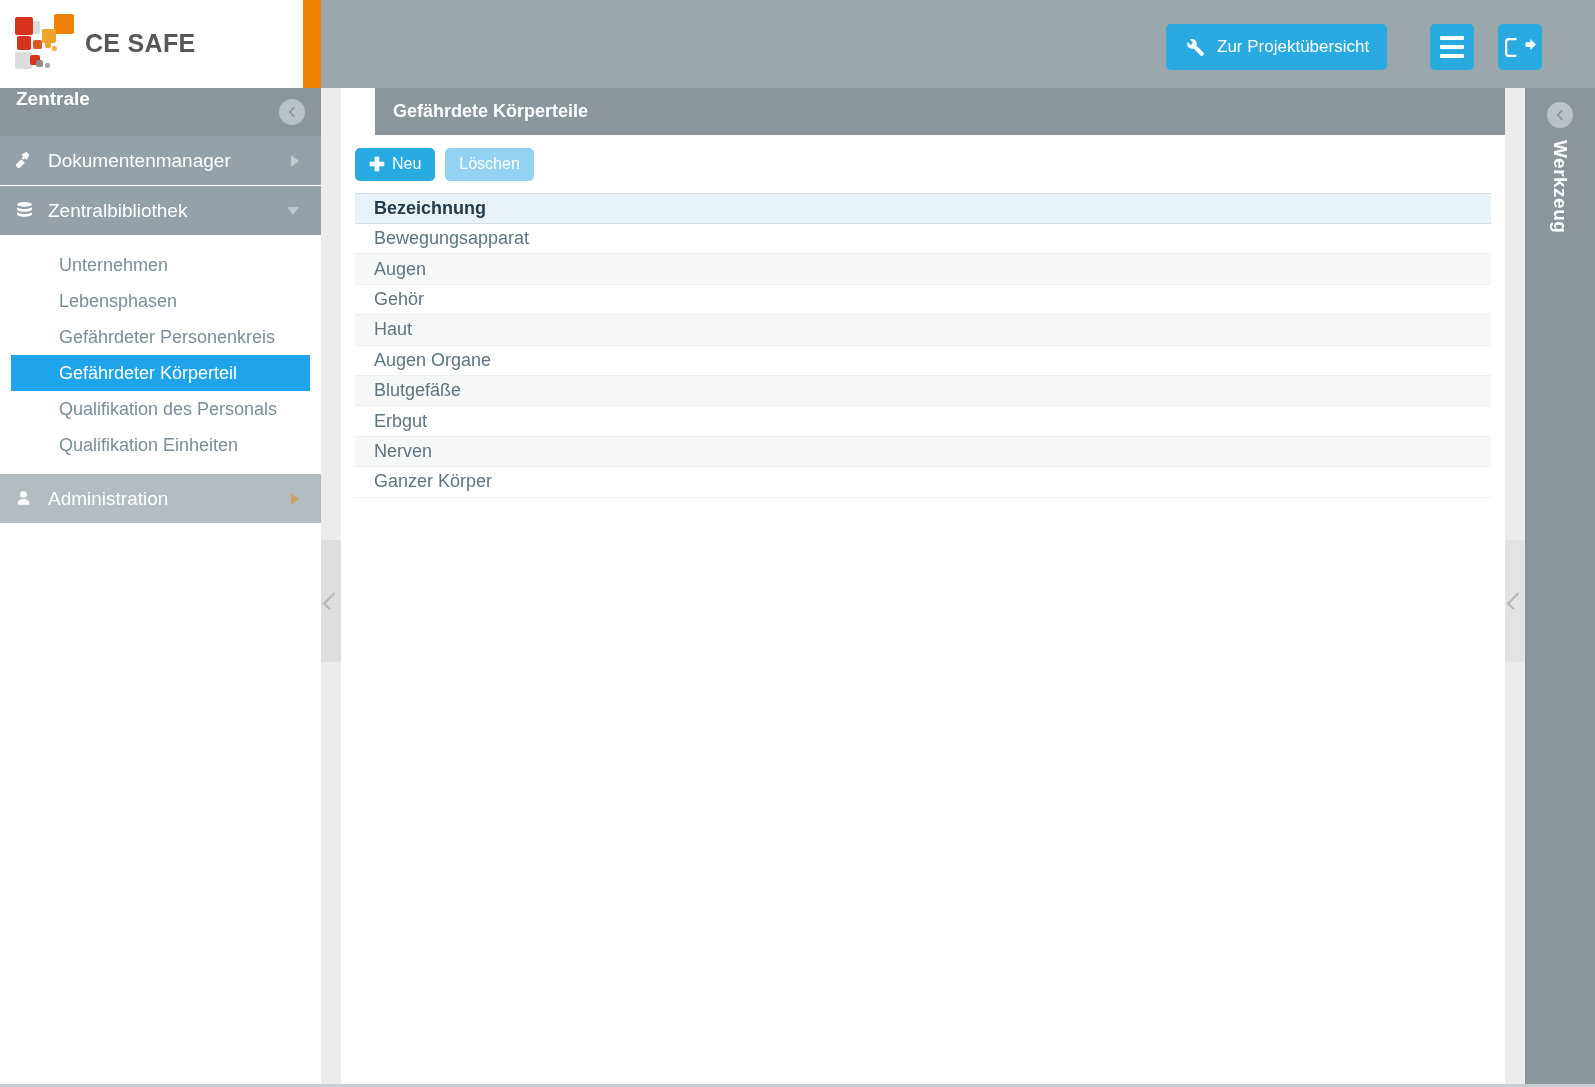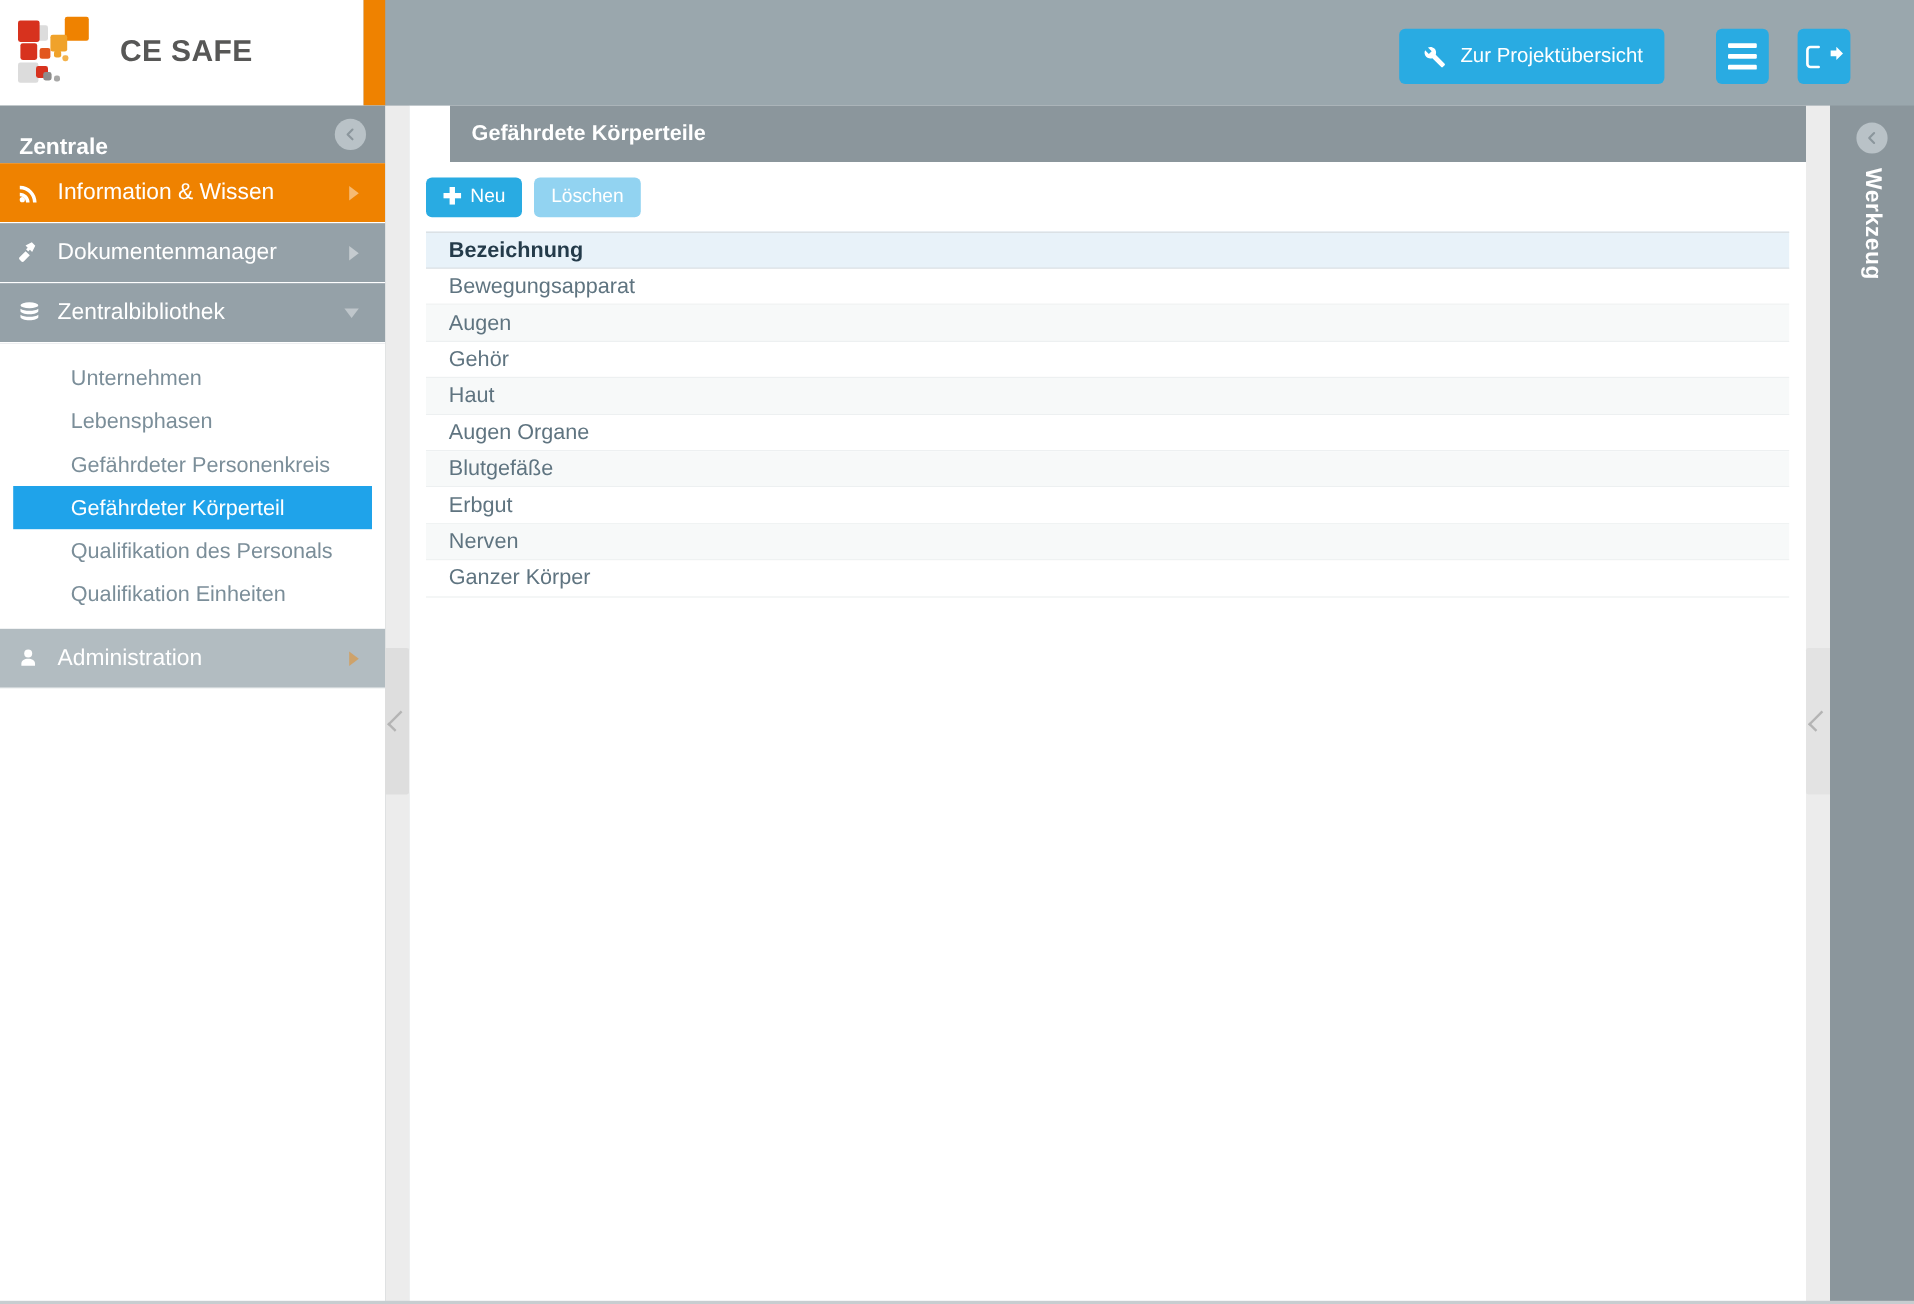--- a/index.html
+++ b/index.html
@@ -29,21 +29,21 @@
     width: 303px; height: 88px;
     background: #ffffff;
   }
   #logo-accent {
     position: absolute; left: 303px; top: 0;
     width: 18px; height: 88px;
     background: #ef8200;
   }
   #logo-wrap {
     position: absolute; left: 14px; top: 12px;
-    display: flex; align-items: center; gap: 20px;
+    display: flex; align-items: center; gap: 5px;
   }
   #logo-mark { position: relative; width: 66px; height: 64px; }
   #logo-mark i {
     position: absolute; display: block; border-radius: 2px;
   }
   #logo-text {
     font-size: 25px; font-weight: 600; color: #575756;
     letter-spacing: 0.3px; line-height: 1;
     padding-bottom: 2px;
   }
@@ -66,21 +66,21 @@
   .bar-stack span { display: block; width: 24px; height: 4px; background: #fff; border-radius: 1px; }
 
   
   #sidebar {
     position: absolute; left: 0; top: 88px;
     width: 321px; height: 999px;
     background: #ffffff;
   }
   #sidebar-head {
     height: 48px; background: #8b969c;
-    display: flex; align-items: flex-end;
+    display: flex; align-items: flex-start;
     padding: 0 14px 2px 16px;
     position: relative;
   }
   #sidebar-head .title {
     color: #ffffff; font-size: 19px; font-weight: bold;
   }
   .circle-btn {
     position: absolute; right: 16px; top: 50%;
     transform: translateY(-50%);
     width: 26px; height: 26px; border-radius: 50%;
@@ -320,31 +320,20 @@
       <span class="title">Zentrale</span>
       <button class="circle-btn">
         <span style="display:flex;">
           <svg width="14" height="14" viewBox="0 0 24 24" fill="none" stroke="#8b969c" stroke-width="3" stroke-linecap="round" stroke-linejoin="round">
             <polyline points="15 5 8 12 15 19"></polyline>
           </svg>
         </span>
       </button>
     </div>
 
-    <div class="nav-item active">
-      <span class="nav-ico">
-        <svg width="20" height="20" viewBox="0 0 24 24" fill="#ffffff">
-          <circle cx="5.5" cy="18.5" r="2.6"></circle>
-          <path d="M3 11.5v3.6c3.4 0 6.2 2.8 6.2 6.2h3.6C12.8 15.9 8.4 11.5 3 11.5z"></path>
-          <path d="M3 4.5v3.6c7.3 0 13.2 5.9 13.2 13.2h3.6C19.8 12 12.4 4.5 3 4.5z"></path>
-        </svg>
-      </span>
-      <span class="nav-label">Information &amp; Wissen</span>
-      <span class="caret right"></span>
-    </div>
 
 
     <div class="nav-item normal">
       <span class="nav-ico">
         <svg width="21" height="21" viewBox="0 0 24 24" fill="#ffffff">
           <path d="M14.3 2.2l-6 3 2.1 2.1-1.6 1.6 2.1 2.1 1.6-1.6 2.1 2.1 3-6-3.3-3.3z"></path>
           <path d="M8.4 10.6L2.6 16.4c-.6.6-.6 1.6 0 2.2l1.8 1.8c.6.6 1.6.6 2.2 0l5.8-5.8-4-4z"></path>
         </svg>
       </span>
       <span class="nav-label">Dokumentenmanager</span>

